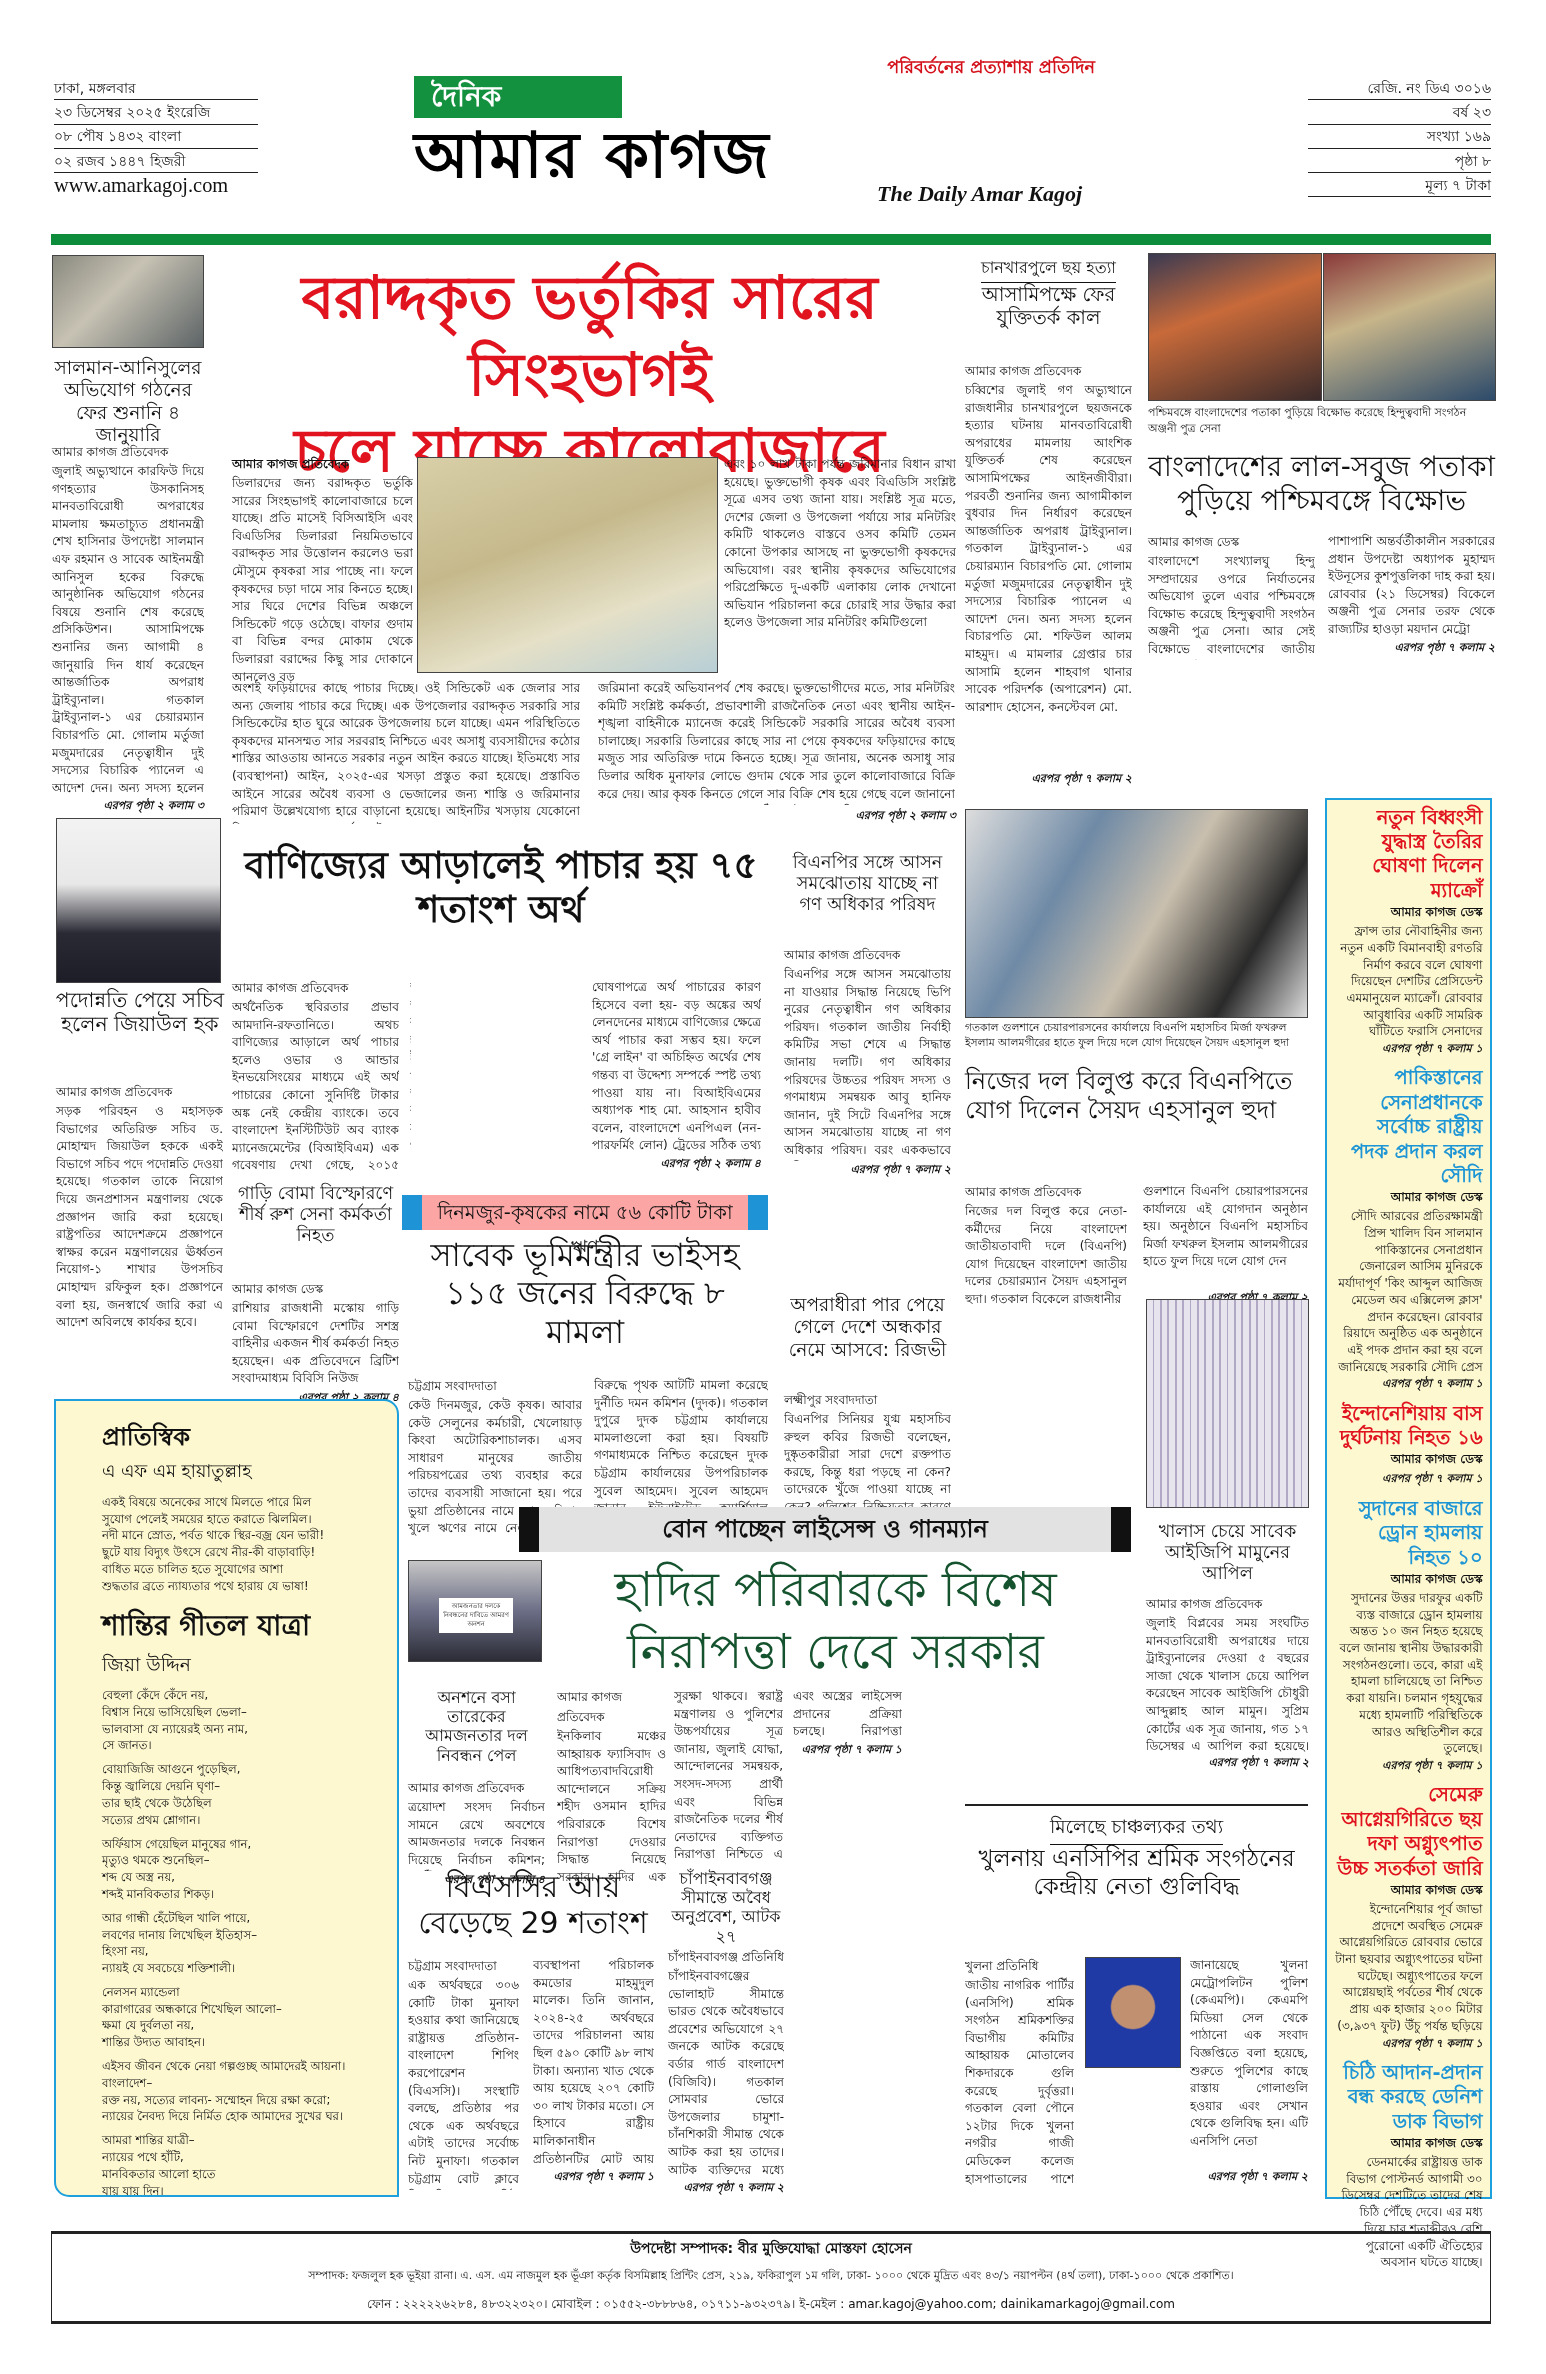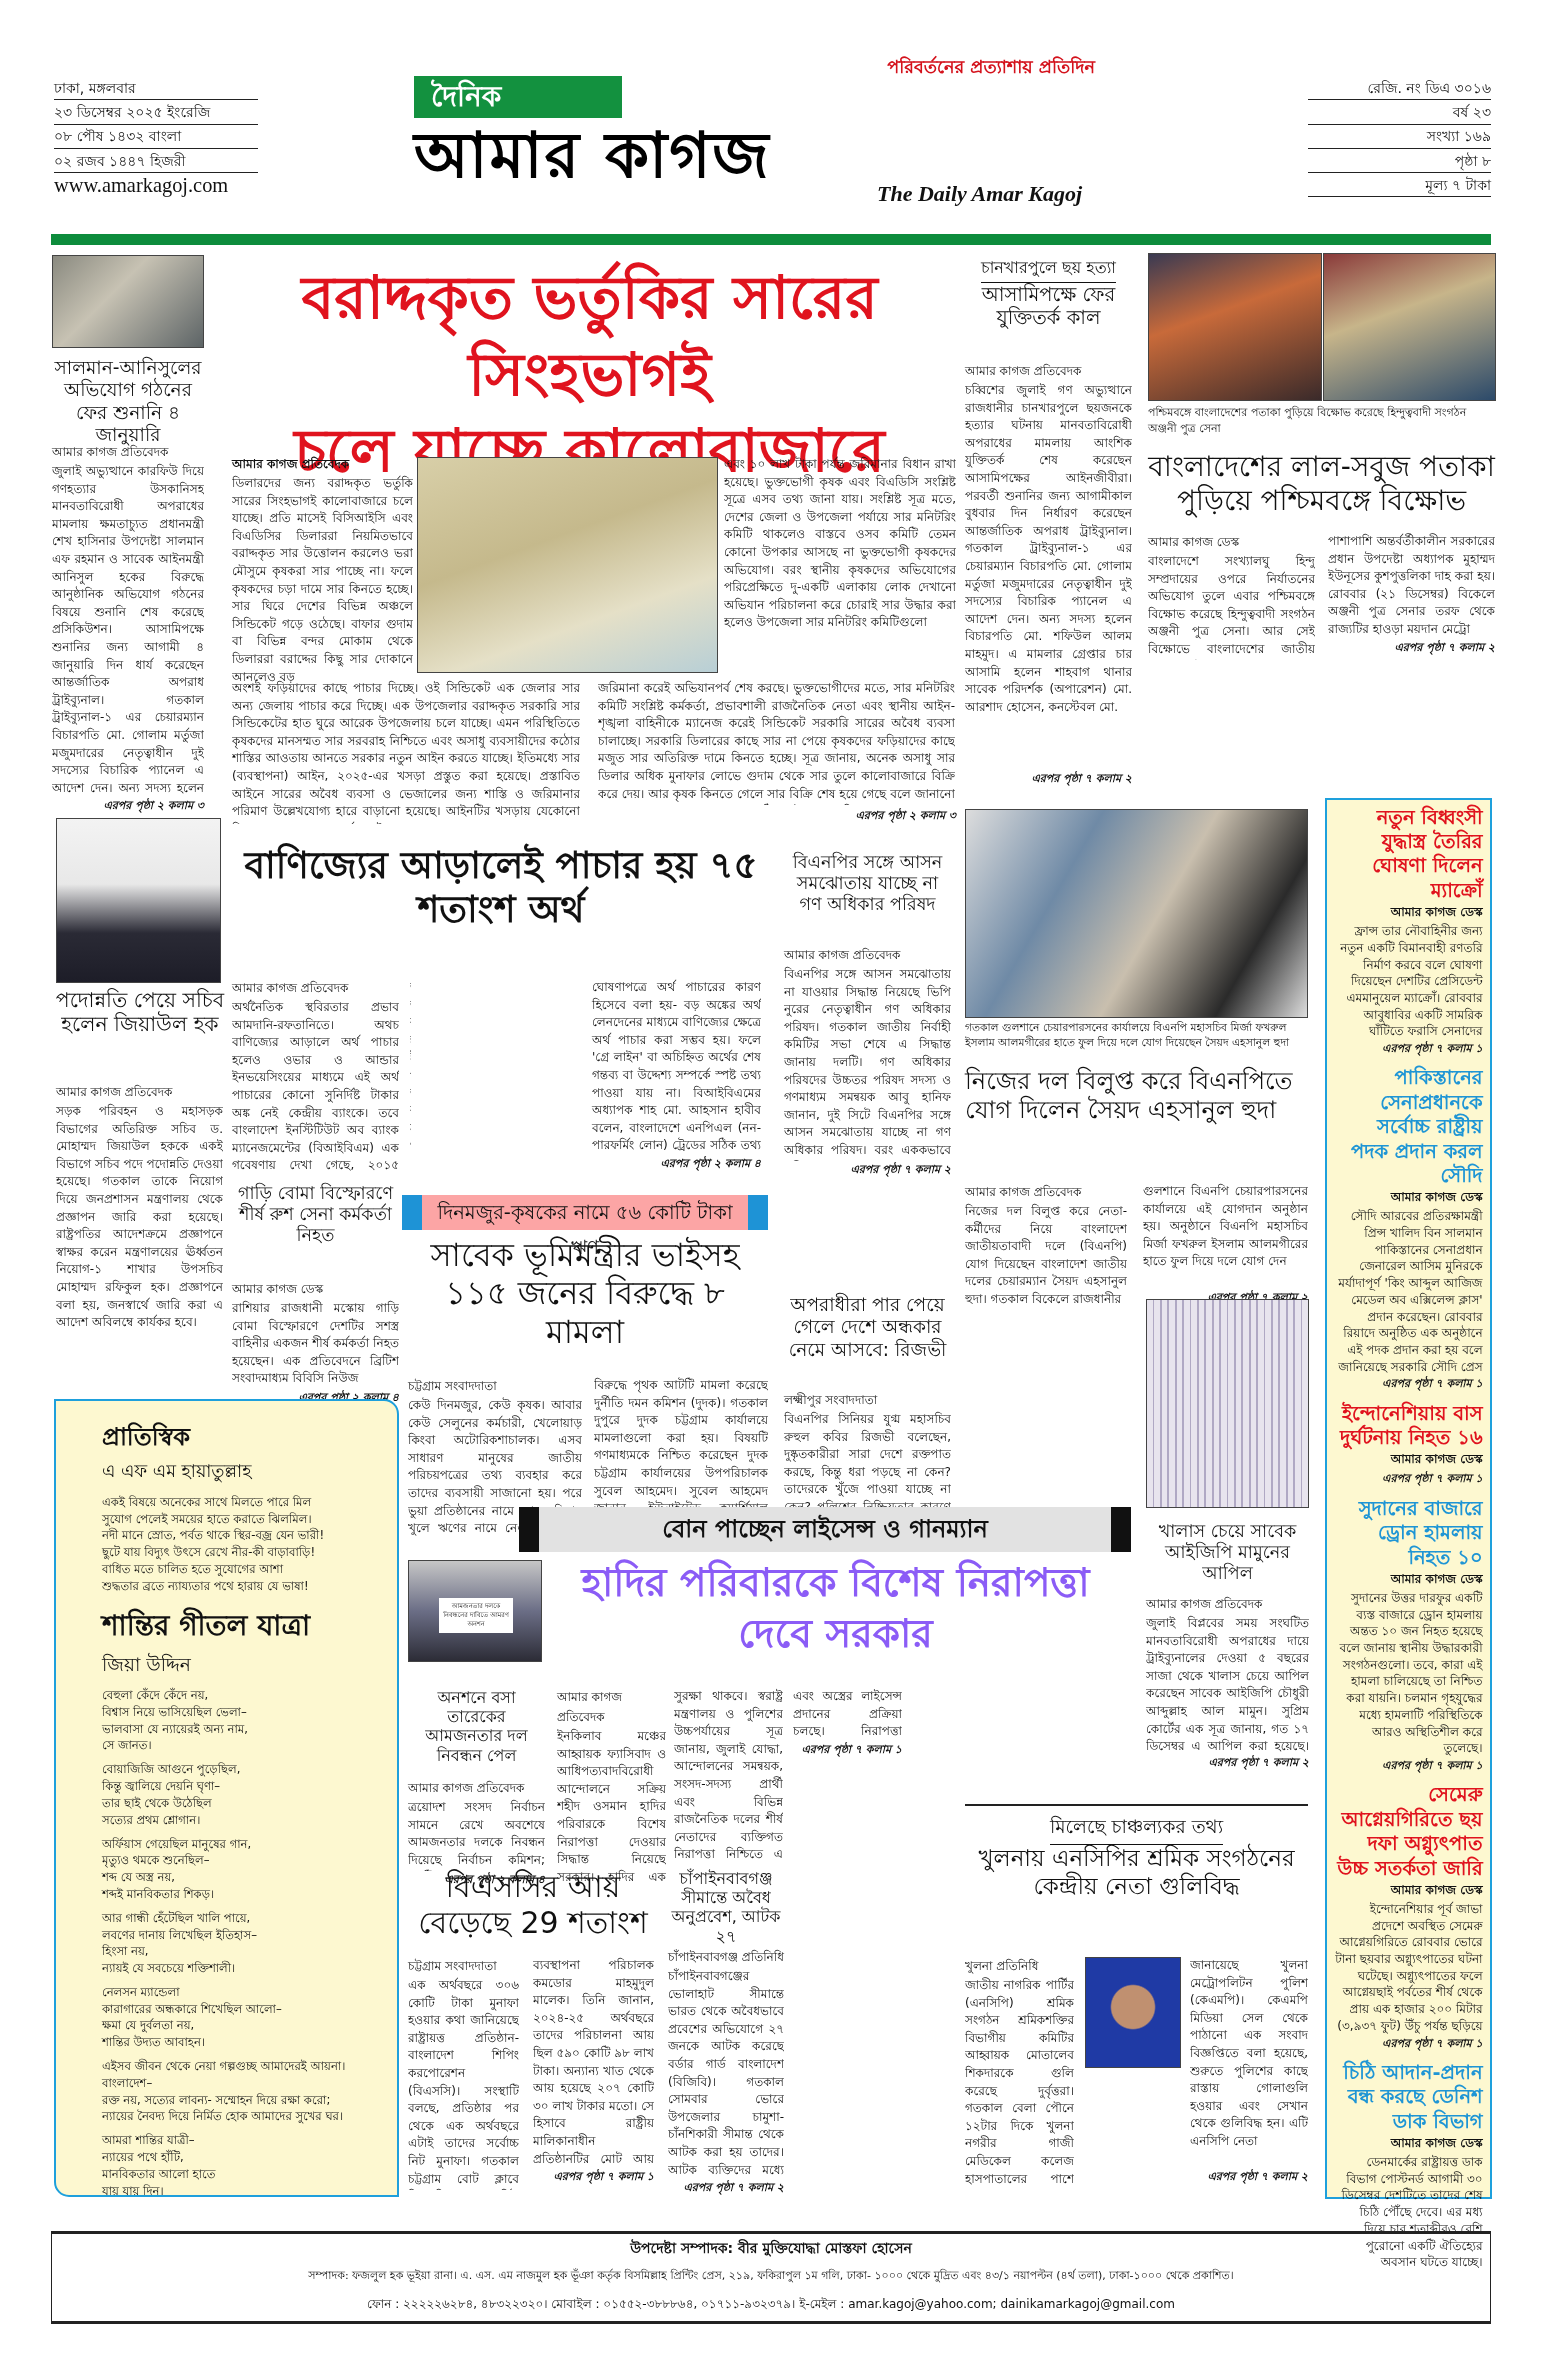--- a/index.html
+++ b/index.html
@@ -14,21 +14,21 @@
 .dainik{left:414px;top:76px;width:208px;height:42px;background:#13913f;color:#fff;font-size:28px;font-weight:bold;padding-left:17px;line-height:42px}
 .logo{left:414px;top:121px;width:686px;height:70px;font-size:63px;font-weight:bold;letter-spacing:1.9px;line-height:70px;color:#000}
 .logo-en{left:877px;top:181px;width:241px;font-family:"Liberation Serif",serif;font-style:italic;font-weight:bold;font-size:22px}
 .greenbar{left:51px;top:234px;width:1440px;height:11px;background:#0d8c3c}
 .photo{background:linear-gradient(135deg,#8a8a80,#c7c2b3 40%,#5d6466);border:0.9px solid #444}
 .body-text{font-size:12px;line-height:17.6px;text-align:justify}
 .byline{font-size:12px;font-weight:bold}
 .cont{font-size:11px;font-style:italic;font-weight:bold;text-align:right}
 .hl{font-weight:bold;line-height:1.2}
 .red-hl{color:#e0131e;font-size:59px;text-align:center;font-weight:bold;line-height:1.3}
-.pink-hl{color:#8b5cf6;font-size:39px;text-align:center;font-weight:bold;line-height:1.3}
+.pink-hl{color:#14532d;font-size:48px;text-align:center;font-weight:normal;line-height:1.3}
 .banner-blue{background:#fca5a5;text-align:center;font-size:24px;font-weight:normal;border-left:20.4px solid #1e93d6;border-right:20.4px solid #1e93d6}
 .banner-gray{background:#e2e2e2;text-align:center;font-size:24px;font-weight:bold;border-left:20.4px solid #111;border-right:20.4px solid #111}
 .sidebar-box{background:#fdf8d0;border:2.8px solid #1ea0dc}
 .side-hl{font-weight:bold;text-align:right;font-size:19.5px;line-height:1.25}
 .side-desk{font-size:12px;font-weight:bold;text-align:right}
 .side-body{font-size:12px;line-height:16.7px;text-align:right}
 .poem{font-size:11.6px;line-height:16.7px}
 .footer{left:51px;top:2231px;width:1440px;height:93px;border:1.9px solid #222;border-top:3.7px solid #222;border-bottom:3.7px solid #222;text-align:center}
 .footer div{line-height:28px}
 .rule{background:#222;height:1.9px}

